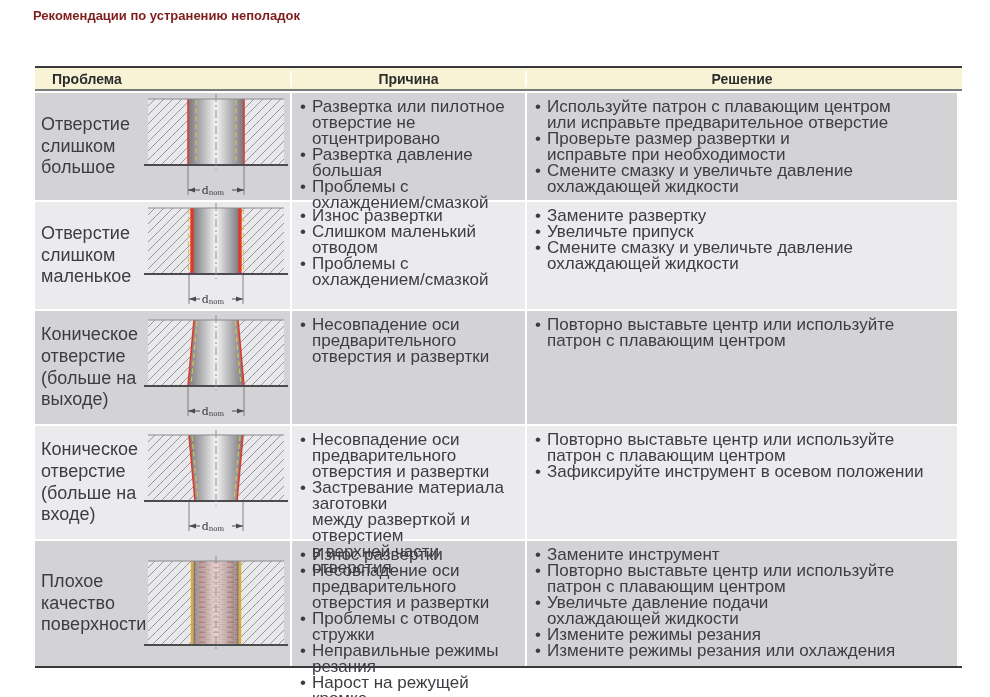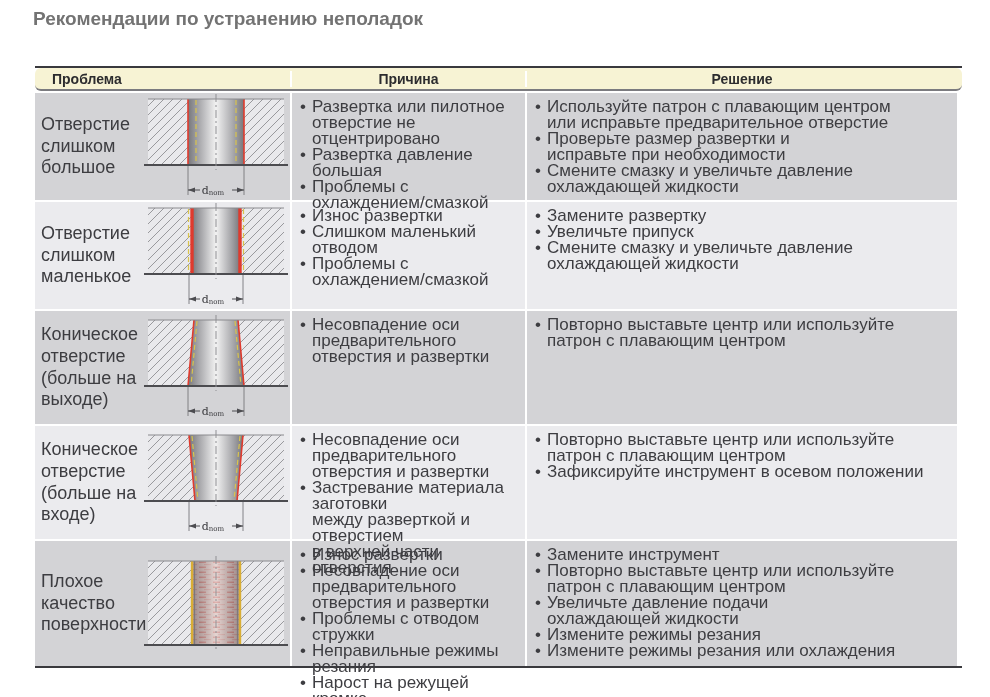--- a/index.html
+++ b/index.html
@@ -2,29 +2,29 @@
 <html><head>
 <meta charset="utf-8">
 <style>
   html,body{margin:0;padding:0;}
   body{
     width:990px;height:697px;position:relative;background:#ffffff;
     font-family:"Liberation Sans","DejaVu Sans",sans-serif;color:#3d3d41;
     overflow:hidden;
   }
   .page-title{
-    position:absolute;left:33px;top:8px;font-size:19px;font-weight:700;color:#737373;
+    position:absolute;left:33px;top:8px;font-size:13px;font-weight:700;color:#7f1d1d;
   }
   .tbl{
     position:absolute;left:35px;top:66px;width:927px;
     border-top:2px solid #39393d;border-bottom:2px solid #39393d;
   }
   .thead{
     display:flex;background:#f7f3d4;border-bottom:2px solid #7b7b7f;height:21px;
-    align-items:center;font-weight:700;font-size:14px;color:#2c2c2e;border-radius:6px;
+    align-items:center;font-weight:700;font-size:14px;color:#2c2c2e;
   }
   .th,.td{box-sizing:border-box;}
   .c1{width:255px;}
   .c2{width:235px;border-left:2px solid #ffffff;}
   .c3{width:432px;border-left:2px solid #ffffff;}
   .th.c1{padding-left:17px;text-align:left;}
   .th.c2,.th.c3{text-align:center;}
   .tr{display:flex;margin-top:2px;}
   .tr:first-of-type{margin-top:0;}
   .tr.dark .td{background:#d3d3d6;}

